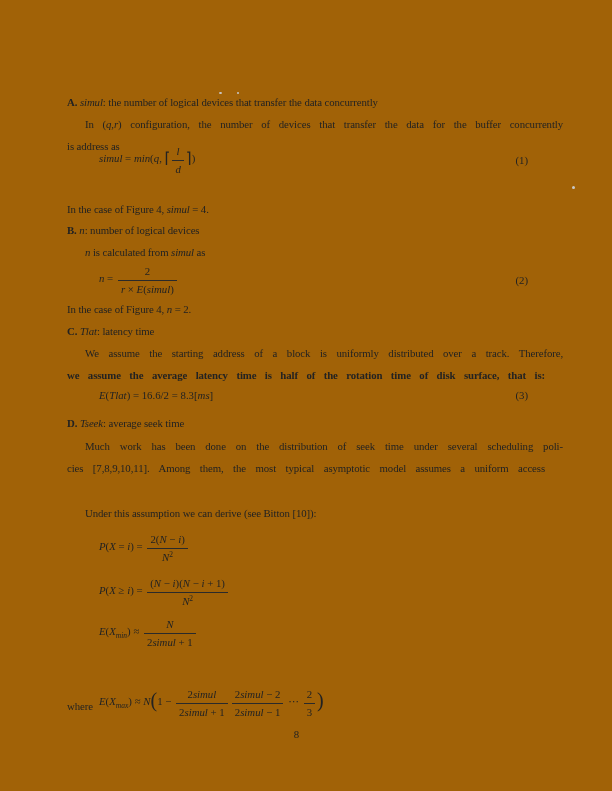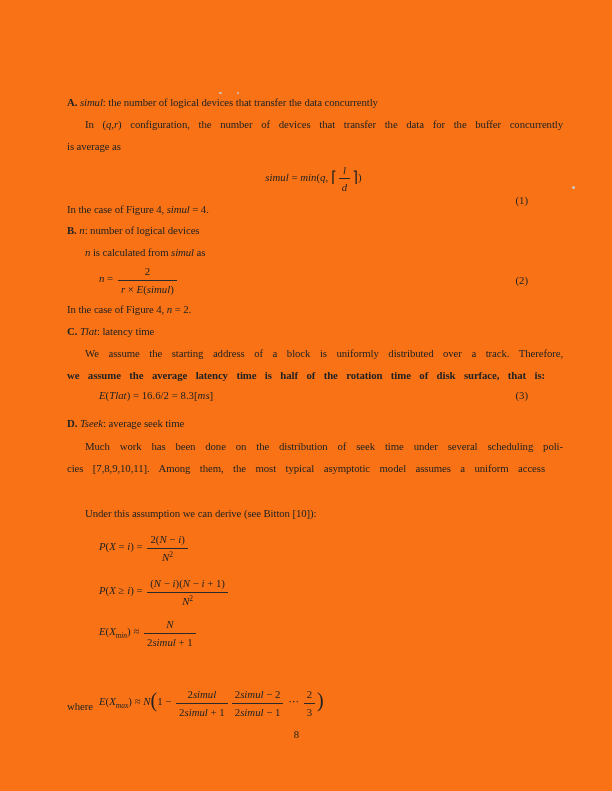--- a/index.html
+++ b/index.html
@@ -1,17 +1,17 @@
 <!DOCTYPE html>
 <html><head>
 <meta charset="utf-8">
 <style>
   html,body{margin:0;padding:0;background:#fdfdfb;}
   body{width:612px;height:791px;overflow:hidden;}
-  .page{position:relative;width:612px;height:791px;background:#f97316;
+  .page{position:relative;width:612px;height:791px;background:#a16207;
         font-family:"Liberation Serif",serif;font-size:10.8px;color:#222;
         letter-spacing:-0.1px;}
   .line{position:absolute;left:67px;width:478px;height:22px;line-height:22px;white-space:nowrap;}
   .ind{padding-left:18px;}
   .just{text-align:justify;text-align-last:justify;word-spacing:-0.3px;}
   .i{font-style:italic;}
   .b{font-weight:bold;}
   .eqrow{position:absolute;left:99px;right:84px;display:flex;align-items:center;}
   .m{white-space:pre;letter-spacing:0;}
   .eqnum{margin-left:auto;letter-spacing:0;}
@@ -31,23 +31,23 @@
 <div class="page">
 
   <div class="speck" style="left:219px;top:92px;width:3px;height:2px;"></div>
   <div class="speck" style="left:237px;top:92px;width:2px;height:2px;"></div>
   <div class="speck" style="left:572px;top:186px;width:3px;height:3px;"></div>
 
   <div class="line" style="top:91px;"><span class="b">A. </span><span class="i">simul</span><span>: the number of logical devices that transfer the data concurrently</span></div>
 
   <div class="line just ind" style="top:113px;"><span>In (</span><span class="i">q</span><span>,</span><span class="i">r</span><span>) configuration, the number of devices that transfer the data for the buffer concurrently</span></div>
 
-  <div class="line" style="top:135px;"><span>is average as</span></div>
+  <div class="line" style="top:135px;"><span>is address as</span></div>
 
-  <div class="eqrow" style="top:163px;height:40px;flex-direction:column;">
+  <div class="eqrow" style="top:140px;height:40px;">
     <span class="m"><span class="i">simul</span><span> = </span><span class="i">min</span><span>(</span><span class="i">q</span><span>, </span><span class="lc">⌈</span><span class="frac"><span class="num"><span class="i">l</span></span><span class="den"><span class="i">d</span></span></span><span class="rc">⌉</span><span>)</span></span>
     <span class="eqnum">(1)</span>
   </div>
 
   <div class="line" style="top:198px;"><span>In the case of Figure 4, </span><span class="i">simul</span><span> = 4.</span></div>
 
   <div class="line" style="top:219px;"><span class="b">B. </span><span class="i">n</span><span>: number of logical devices</span></div>
 
   <div class="line ind" style="top:241px;"><span class="i">n</span><span> is calculated from </span><span class="i">simul</span><span> as</span></div>
 

